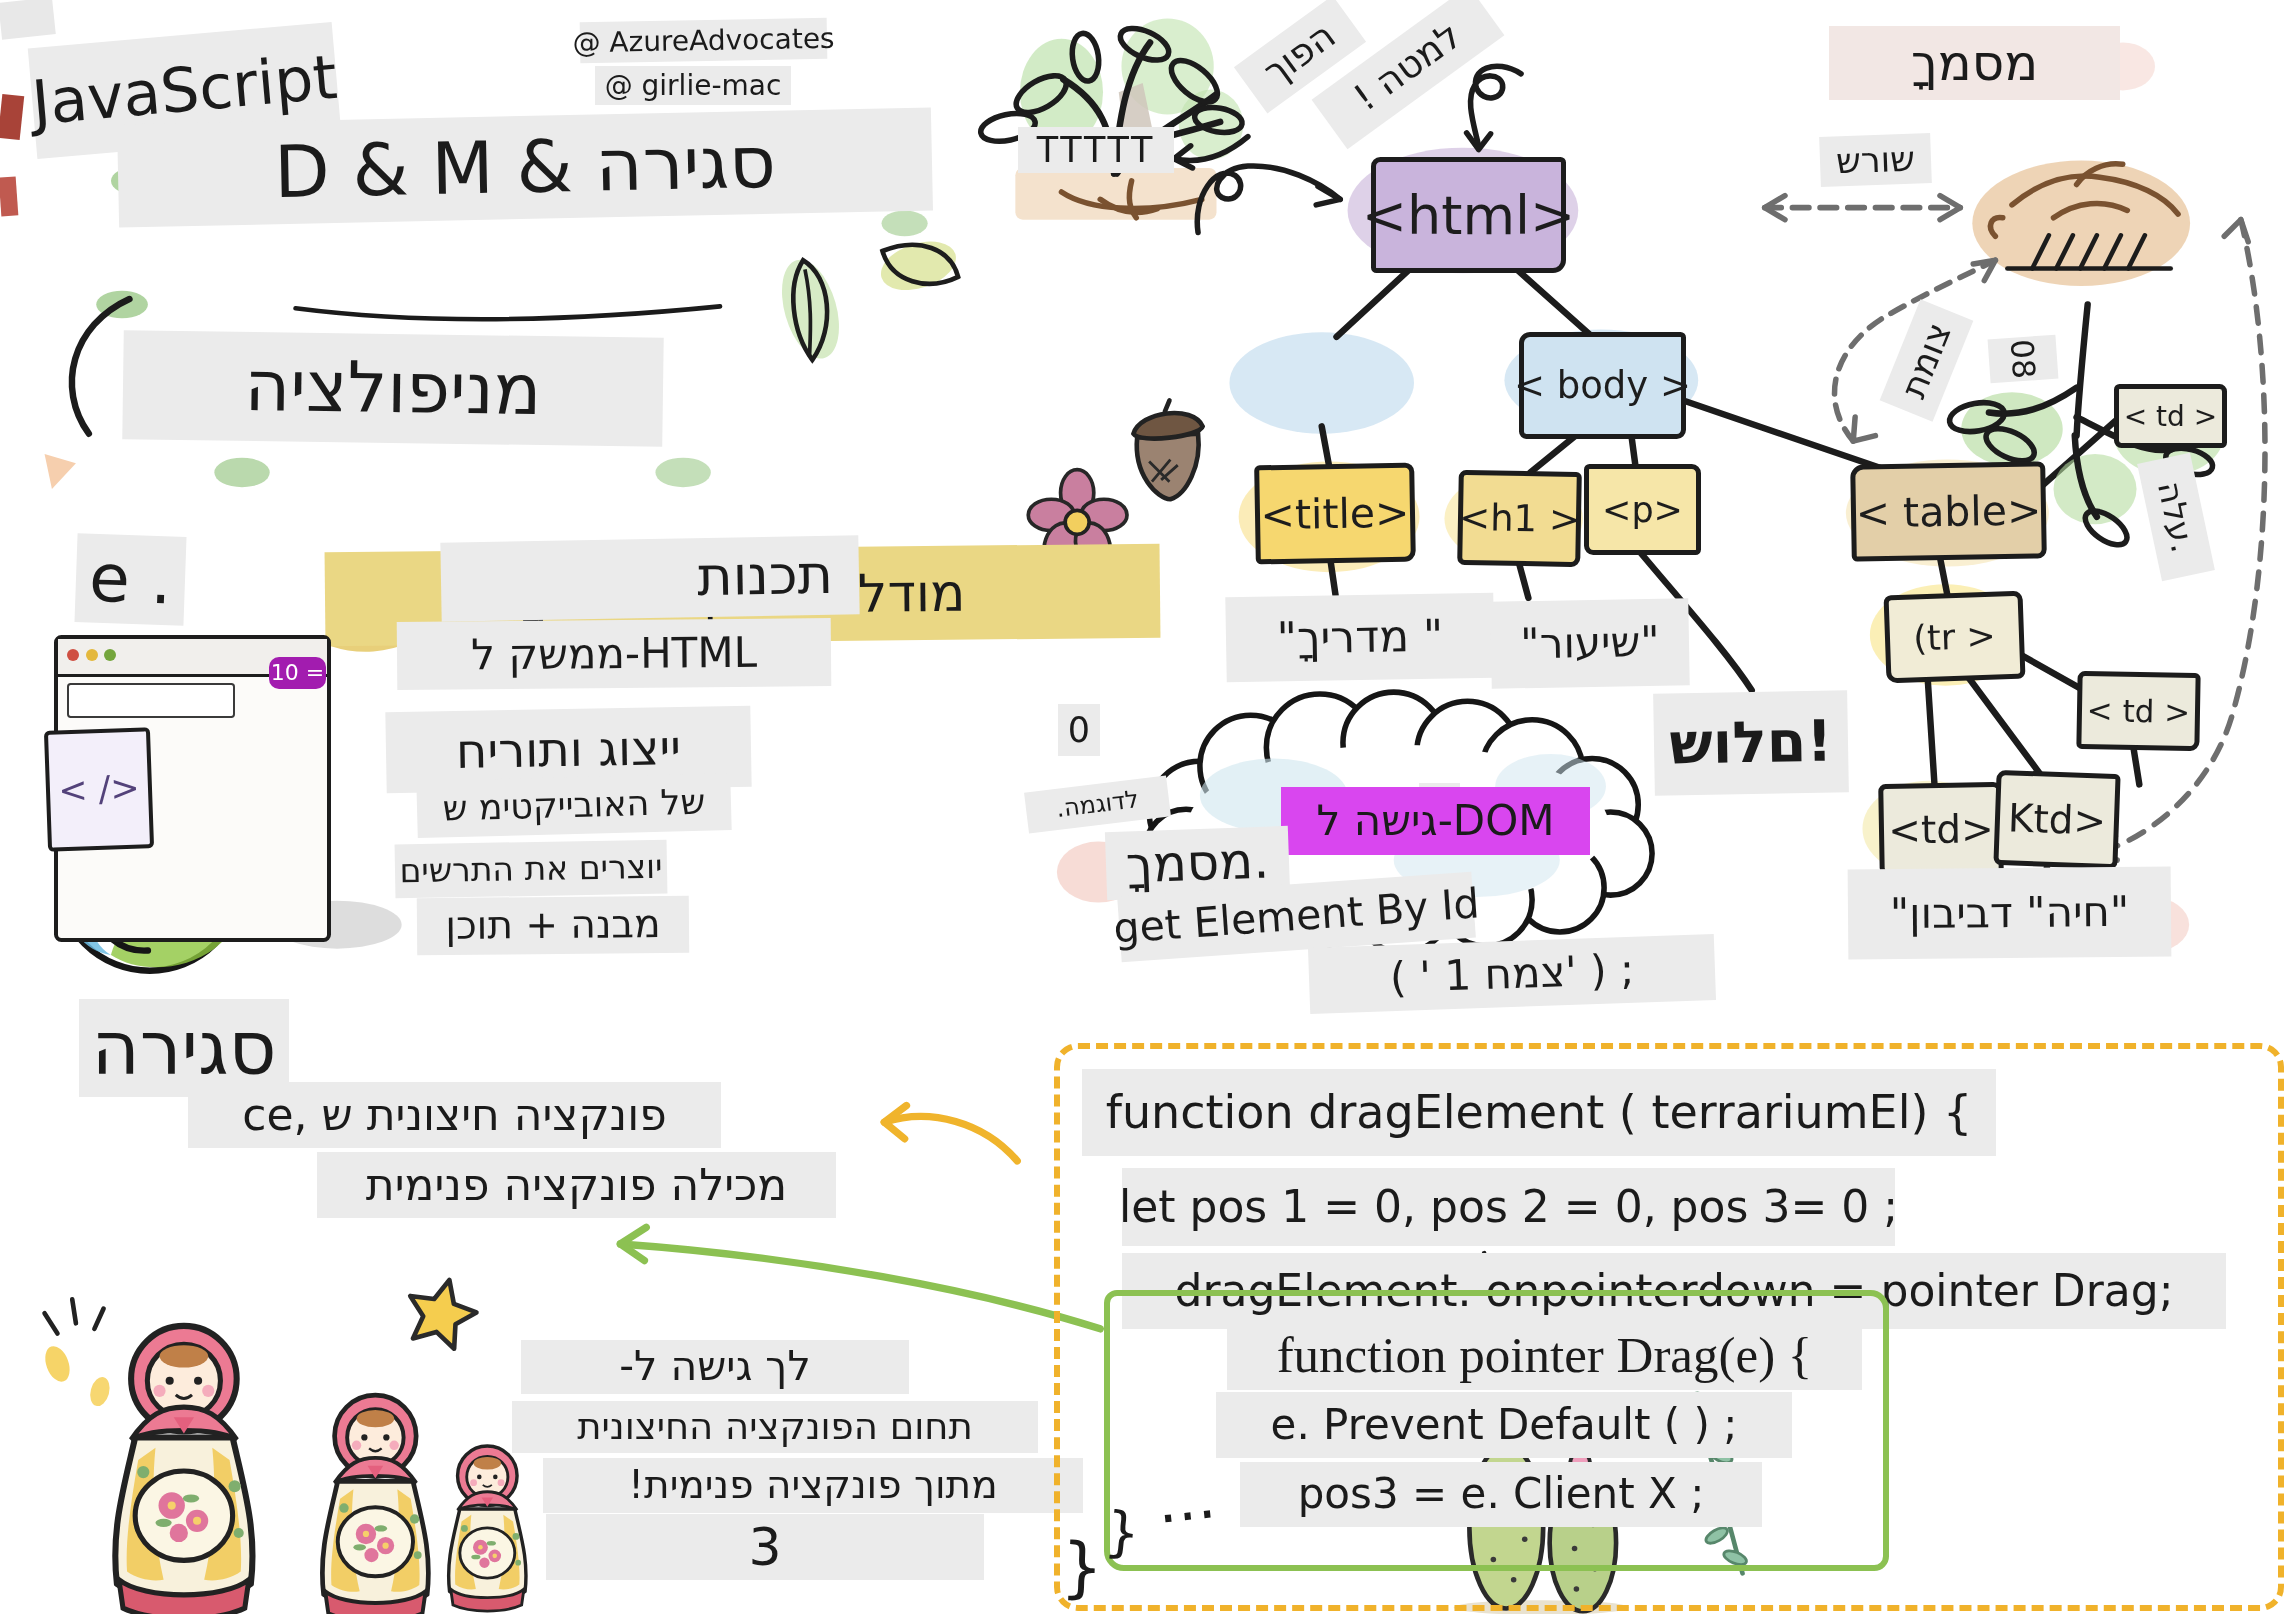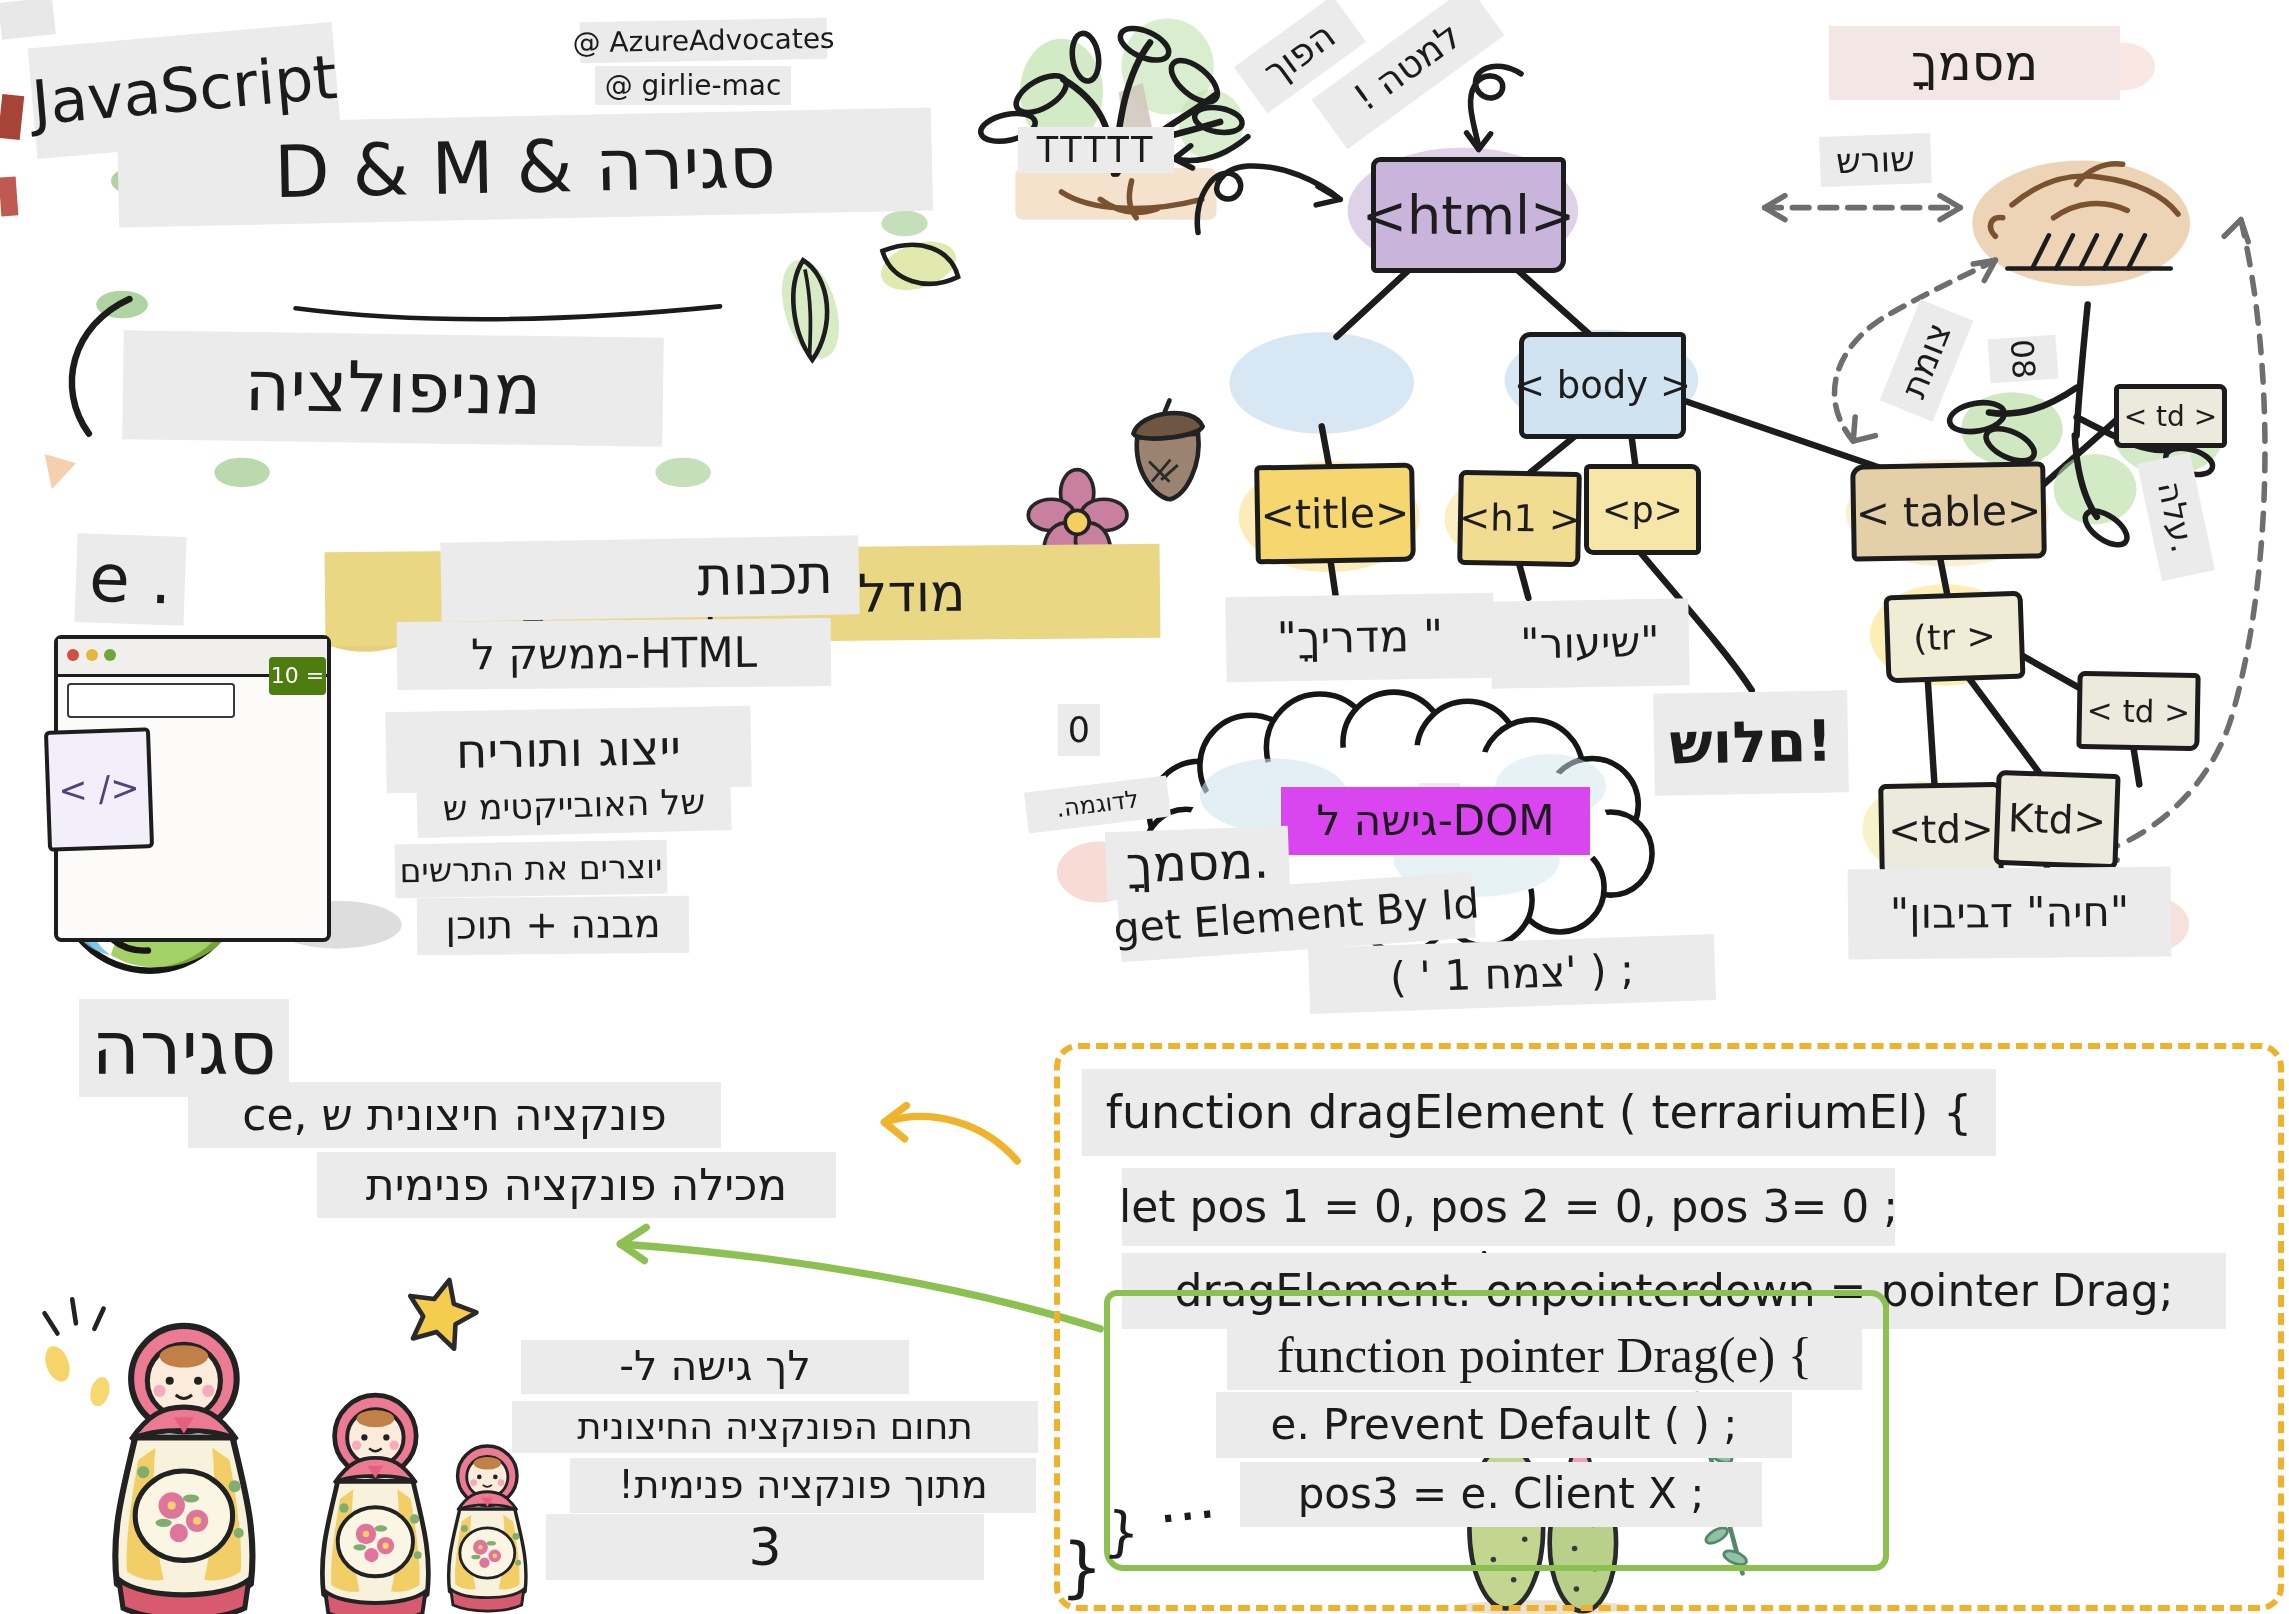--- a/index.html
+++ b/index.html
@@ -331,21 +331,21 @@
 <div class="lbl ov" style="left:417px;top:897px;width:272px;height:57px;font-size:39px;transform:rotate(-0.5deg);">ןכות + הנבמ</div>
 
 <div class="box" style="left:54px;top:635px;width:269px;height:299px;background:#fcfbf9;border:4.6px solid #1d1d1d;border-radius:7.4px;z-index:2;">
   <div style="position:absolute;left:0;top:0;right:0;height:35px;background:#f1efec;border-bottom:3.7px solid #1d1d1d;">
     <span class="dot" style="left:9.2px;top:10px;width:12px;height:12px;background:#cf4f42;"></span>
     <span class="dot" style="left:28px;top:10px;width:12px;height:12px;background:#e4b83c;"></span>
     <span class="dot" style="left:46px;top:10px;width:12px;height:12px;background:#74a53c;"></span>
   </div>
   <div style="position:absolute;left:9.2px;top:44px;width:164px;height:31px;background:#ffffff;border:2.8px solid #3a3a3a;border-radius:3.7px;"></div>
 </div>
-<div class="lbl" style="left:269px;top:657px;width:57px;height:38px;background:#4d7c0f;color:#fff;font-size:22px;border-radius:4px;z-index:3;">10 =</div>
+<div class="lbl" style="left:269px;top:657px;width:57px;height:32px;background:#a21caf;color:#fff;font-size:22px;border-radius:10px;z-index:3;">10 =</div>
 <div class="lbl" style="left:46px;top:729px;width:98px;height:113px;background:#f3effa;border:4.6px solid #1d1d1d;border-radius:5.5px;font-size:35px;color:#53427a;transform:rotate(-2deg);z-index:3;">&lt; /&gt;</div>
 
 <div class="lbl ov" style="left:1239px;top:26px;width:122px;height:57px;font-size:37px;transform:rotate(-36deg);">ךופה</div>
 <div class="lbl ov" style="left:1311px;top:37px;width:194px;height:61px;font-size:37px;transform:rotate(-36deg);">! הטמל</div>
 <div class="lbl" style="left:1018px;top:127px;width:156px;height:46px;font-size:35px;letter-spacing:2.8px;">TTTTT</div>
 
 <div class="node" style="left:1371px;top:157px;width:185px;height:106px;font-size:54px;background:#c9b4dc;border-radius:9.2px 5.5px 13px 5.5px;">&lt;html&gt;</div>
 <div class="node" style="left:1519px;top:332px;width:157px;height:97px;font-size:37px;background:#cfe3f1;border-radius:11px 5.5px 9.2px 7.4px;">&lt; body &gt;</div>
 <div class="node" style="left:1255px;top:464px;width:150px;height:89px;font-size:41px;background:#f6d76f;border-radius:5.5px 9.2px 11px 5.5px;transform:rotate(-1deg);">&lt;title&gt;</div>
 <div class="node" style="left:1458px;top:471px;width:113px;height:85px;font-size:37px;background:#f2dc92;border-radius:7.4px 5.5px 9.2px 7.4px;transform:rotate(1deg);">&lt;h1 &gt;</div>
@@ -375,21 +375,21 @@
 <div class="lbl ov" style="left:1106px;top:829px;width:183px;height:68px;font-size:50px;transform:rotate(-2deg);">ךָמסמ.</div>
 <div class="lbl" style="left:1119px;top:884px;width:355px;height:66px;font-size:41px;transform:rotate(-4deg);">get Element By Id</div>
 <div class="lbl ov" style="left:1309px;top:941px;width:406px;height:66px;font-size:42px;transform:rotate(-2deg);">( ' 1 חמצ' ) ;</div>
 
 <div class="lbl ov" style="left:79px;top:999px;width:210px;height:98px;font-size:74px;">הריגס</div>
 <div class="lbl ov" style="left:188px;top:1082px;width:533px;height:66px;font-size:44px;">ce, ש תינוציח היצקנופ</div>
 <div class="lbl ov" style="left:317px;top:1152px;width:519px;height:66px;font-size:44px;">תימינפ היצקנופ הליכמ</div>
 
 <div class="lbl ov" style="left:521px;top:1340px;width:388px;height:54px;font-size:41px;">-ל השיג ךל</div>
 <div class="lbl ov" style="left:512px;top:1401px;width:526px;height:52px;font-size:37px;">תינוציחה היצקנופה םוחת</div>
-<div class="lbl ov" style="left:543px;top:1458px;width:466px;height:55px;font-size:39px;margin-left:27px;">!תימינפ היצקנופ ךותמ</div>
+<div class="lbl ov" style="left:543px;top:1458px;width:540px;height:55px;font-size:39px;">!תימינפ היצקנופ ךותמ</div>
 <div class="lbl" style="left:546px;top:1514px;width:438px;height:66px;font-size:52px;">3</div>
 
 <div class="box" style="left:1054px;top:1043px;width:1218px;height:556px;border:6.5px dashed #f0b22b;border-radius:24px;z-index:2;"></div>
 <div class="lbl" style="left:1082px;top:1069px;width:914px;height:87px;font-size:46px;">function dragElement ( terrariumEl) {</div>
 <div class="lbl" style="left:1122px;top:1168px;width:773px;height:78px;font-size:44px;">let pos 1 = 0, pos 2 = 0, pos 3= 0 ;</div>
 <div class="lbl" style="left:1122px;top:1253px;width:1104px;height:76px;font-size:44px;">dragElement. onpointerdown = pointer Drag;</div>
 <div class="box" style="left:1104px;top:1290px;width:773px;height:269px;border:6.5px solid #8cc152;border-radius:13px 18.5px 14.8px 20px;z-index:2;"></div>
 <div class="lbl" style="left:1227px;top:1322px;width:635px;height:68px;font-size:51px;font-family:Liberation Serif, serif;">function pointer Drag(e) {</div>
 <div class="lbl" style="left:1216px;top:1392px;width:576px;height:66px;font-size:42px;">e. Prevent Default ( ) ;</div>
 <div class="lbl" style="left:1240px;top:1462px;width:522px;height:65px;font-size:42px;">pos3 = e. Client X ;</div>

